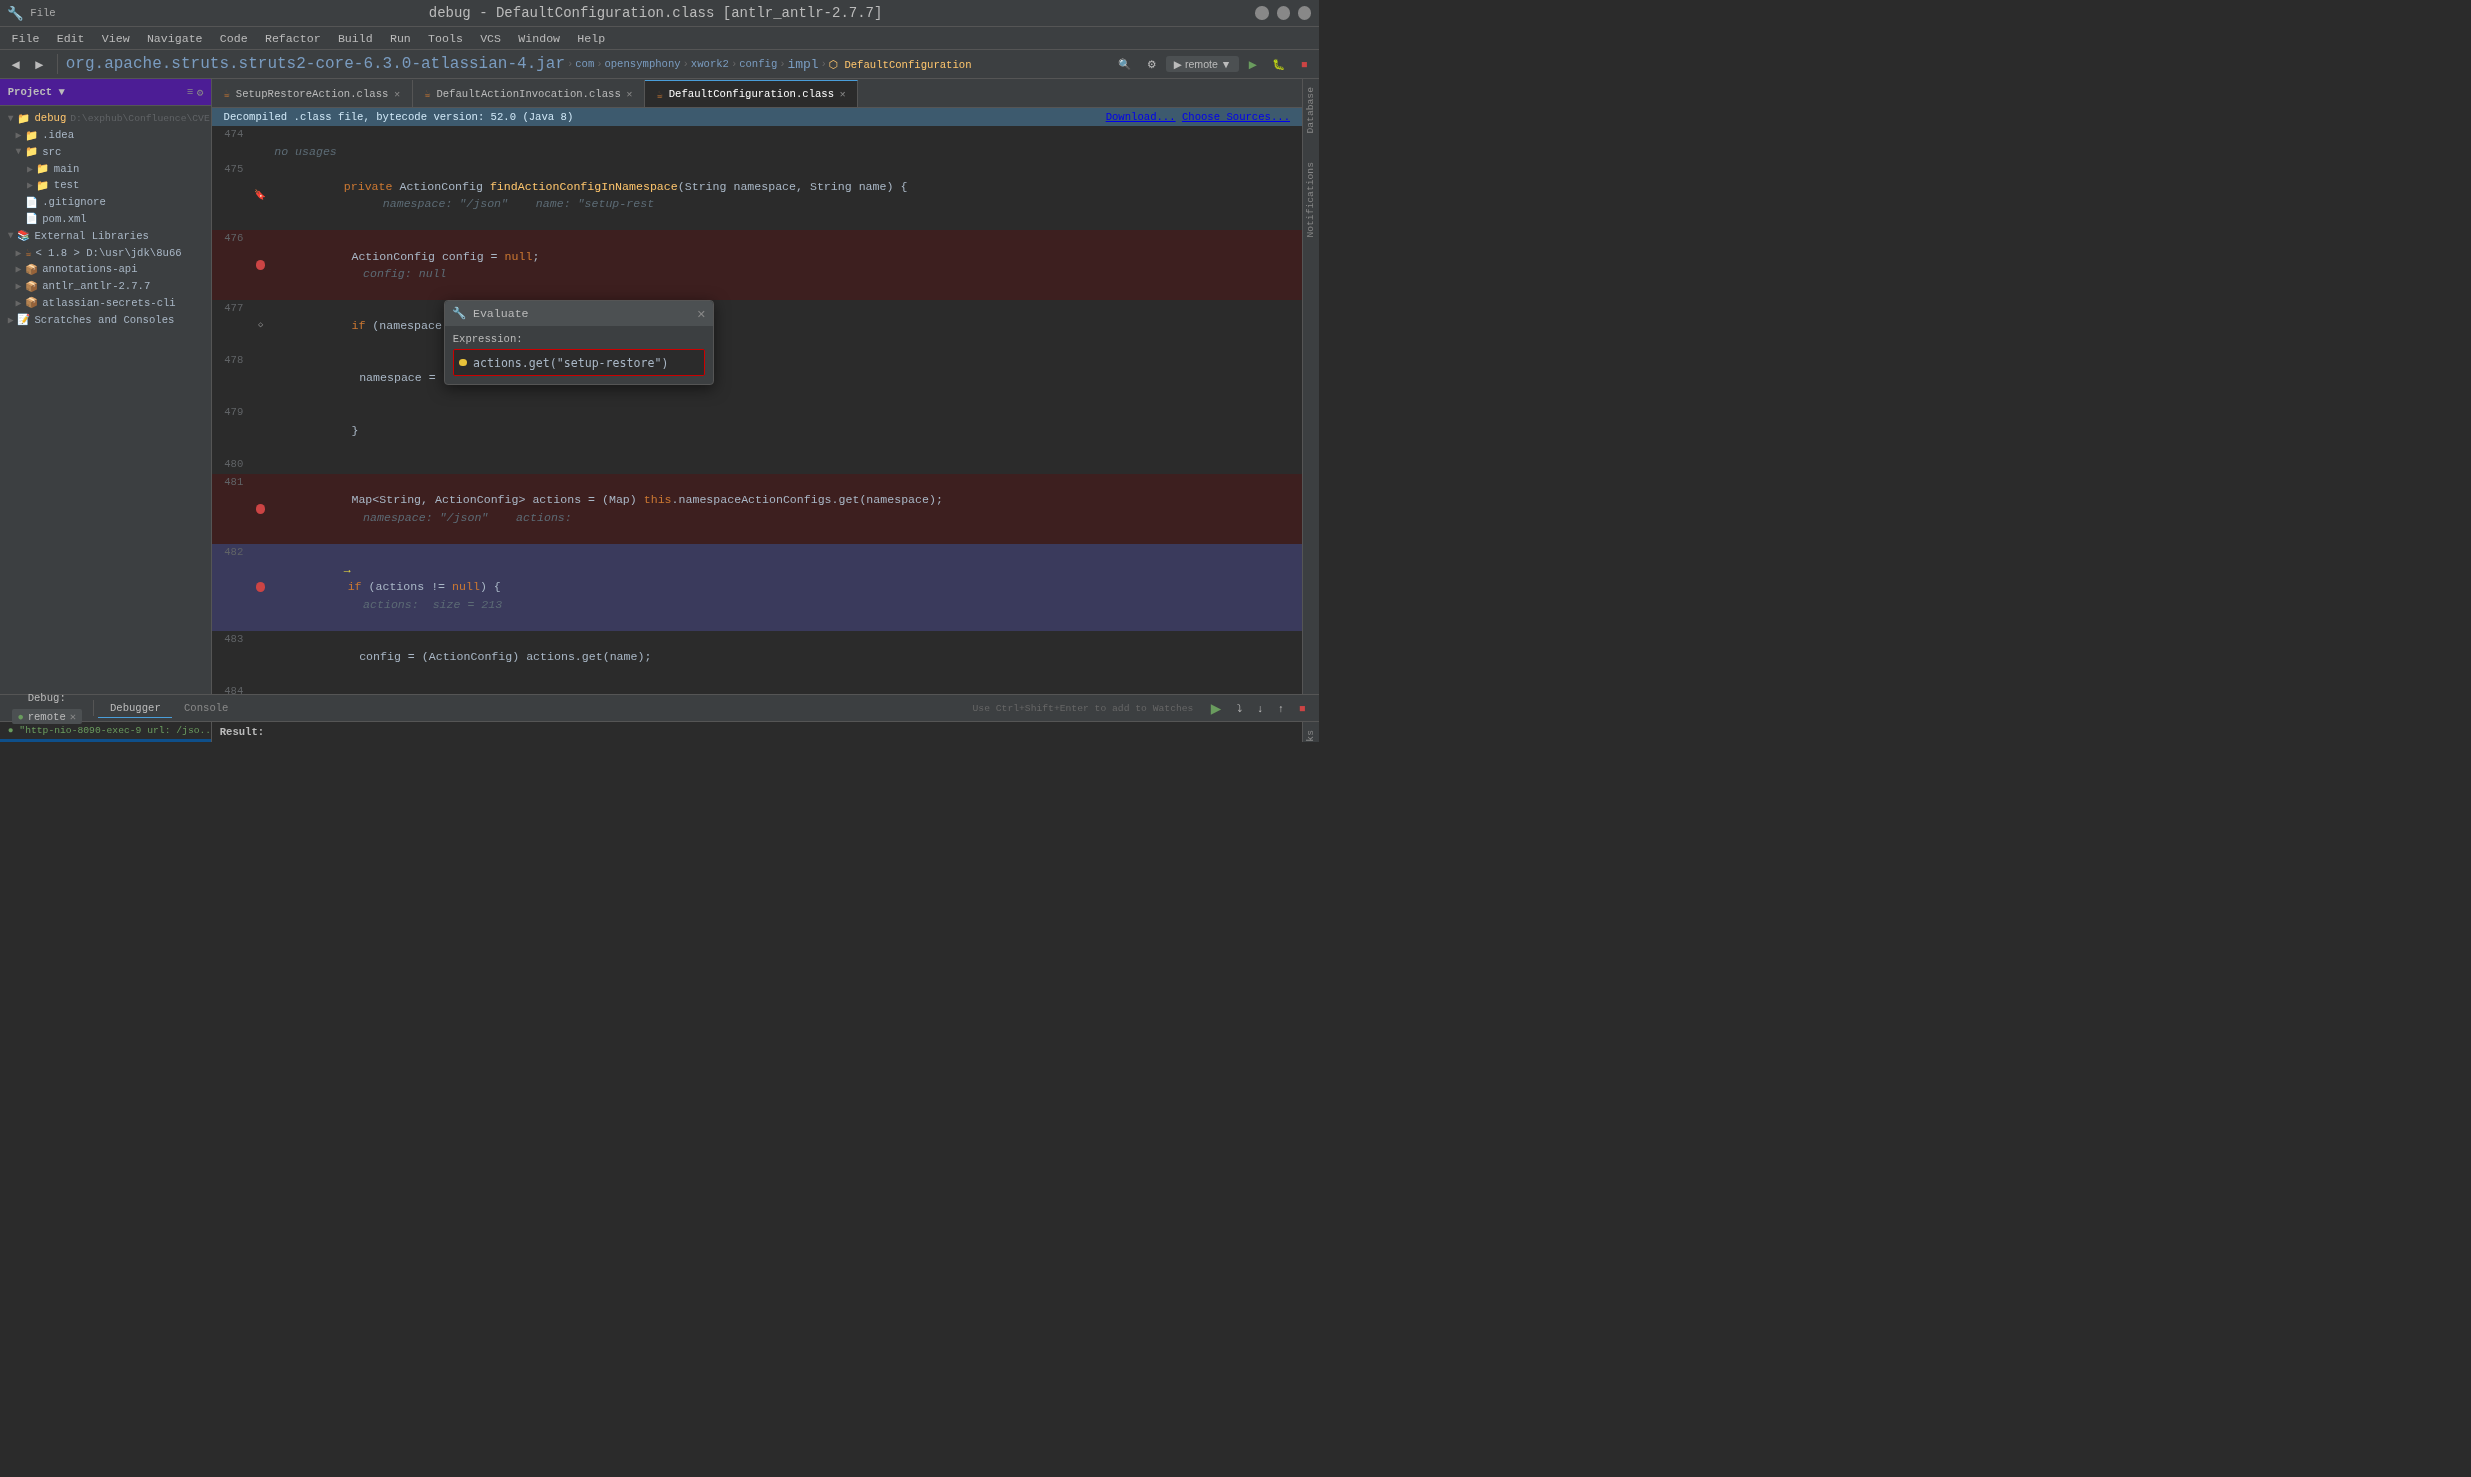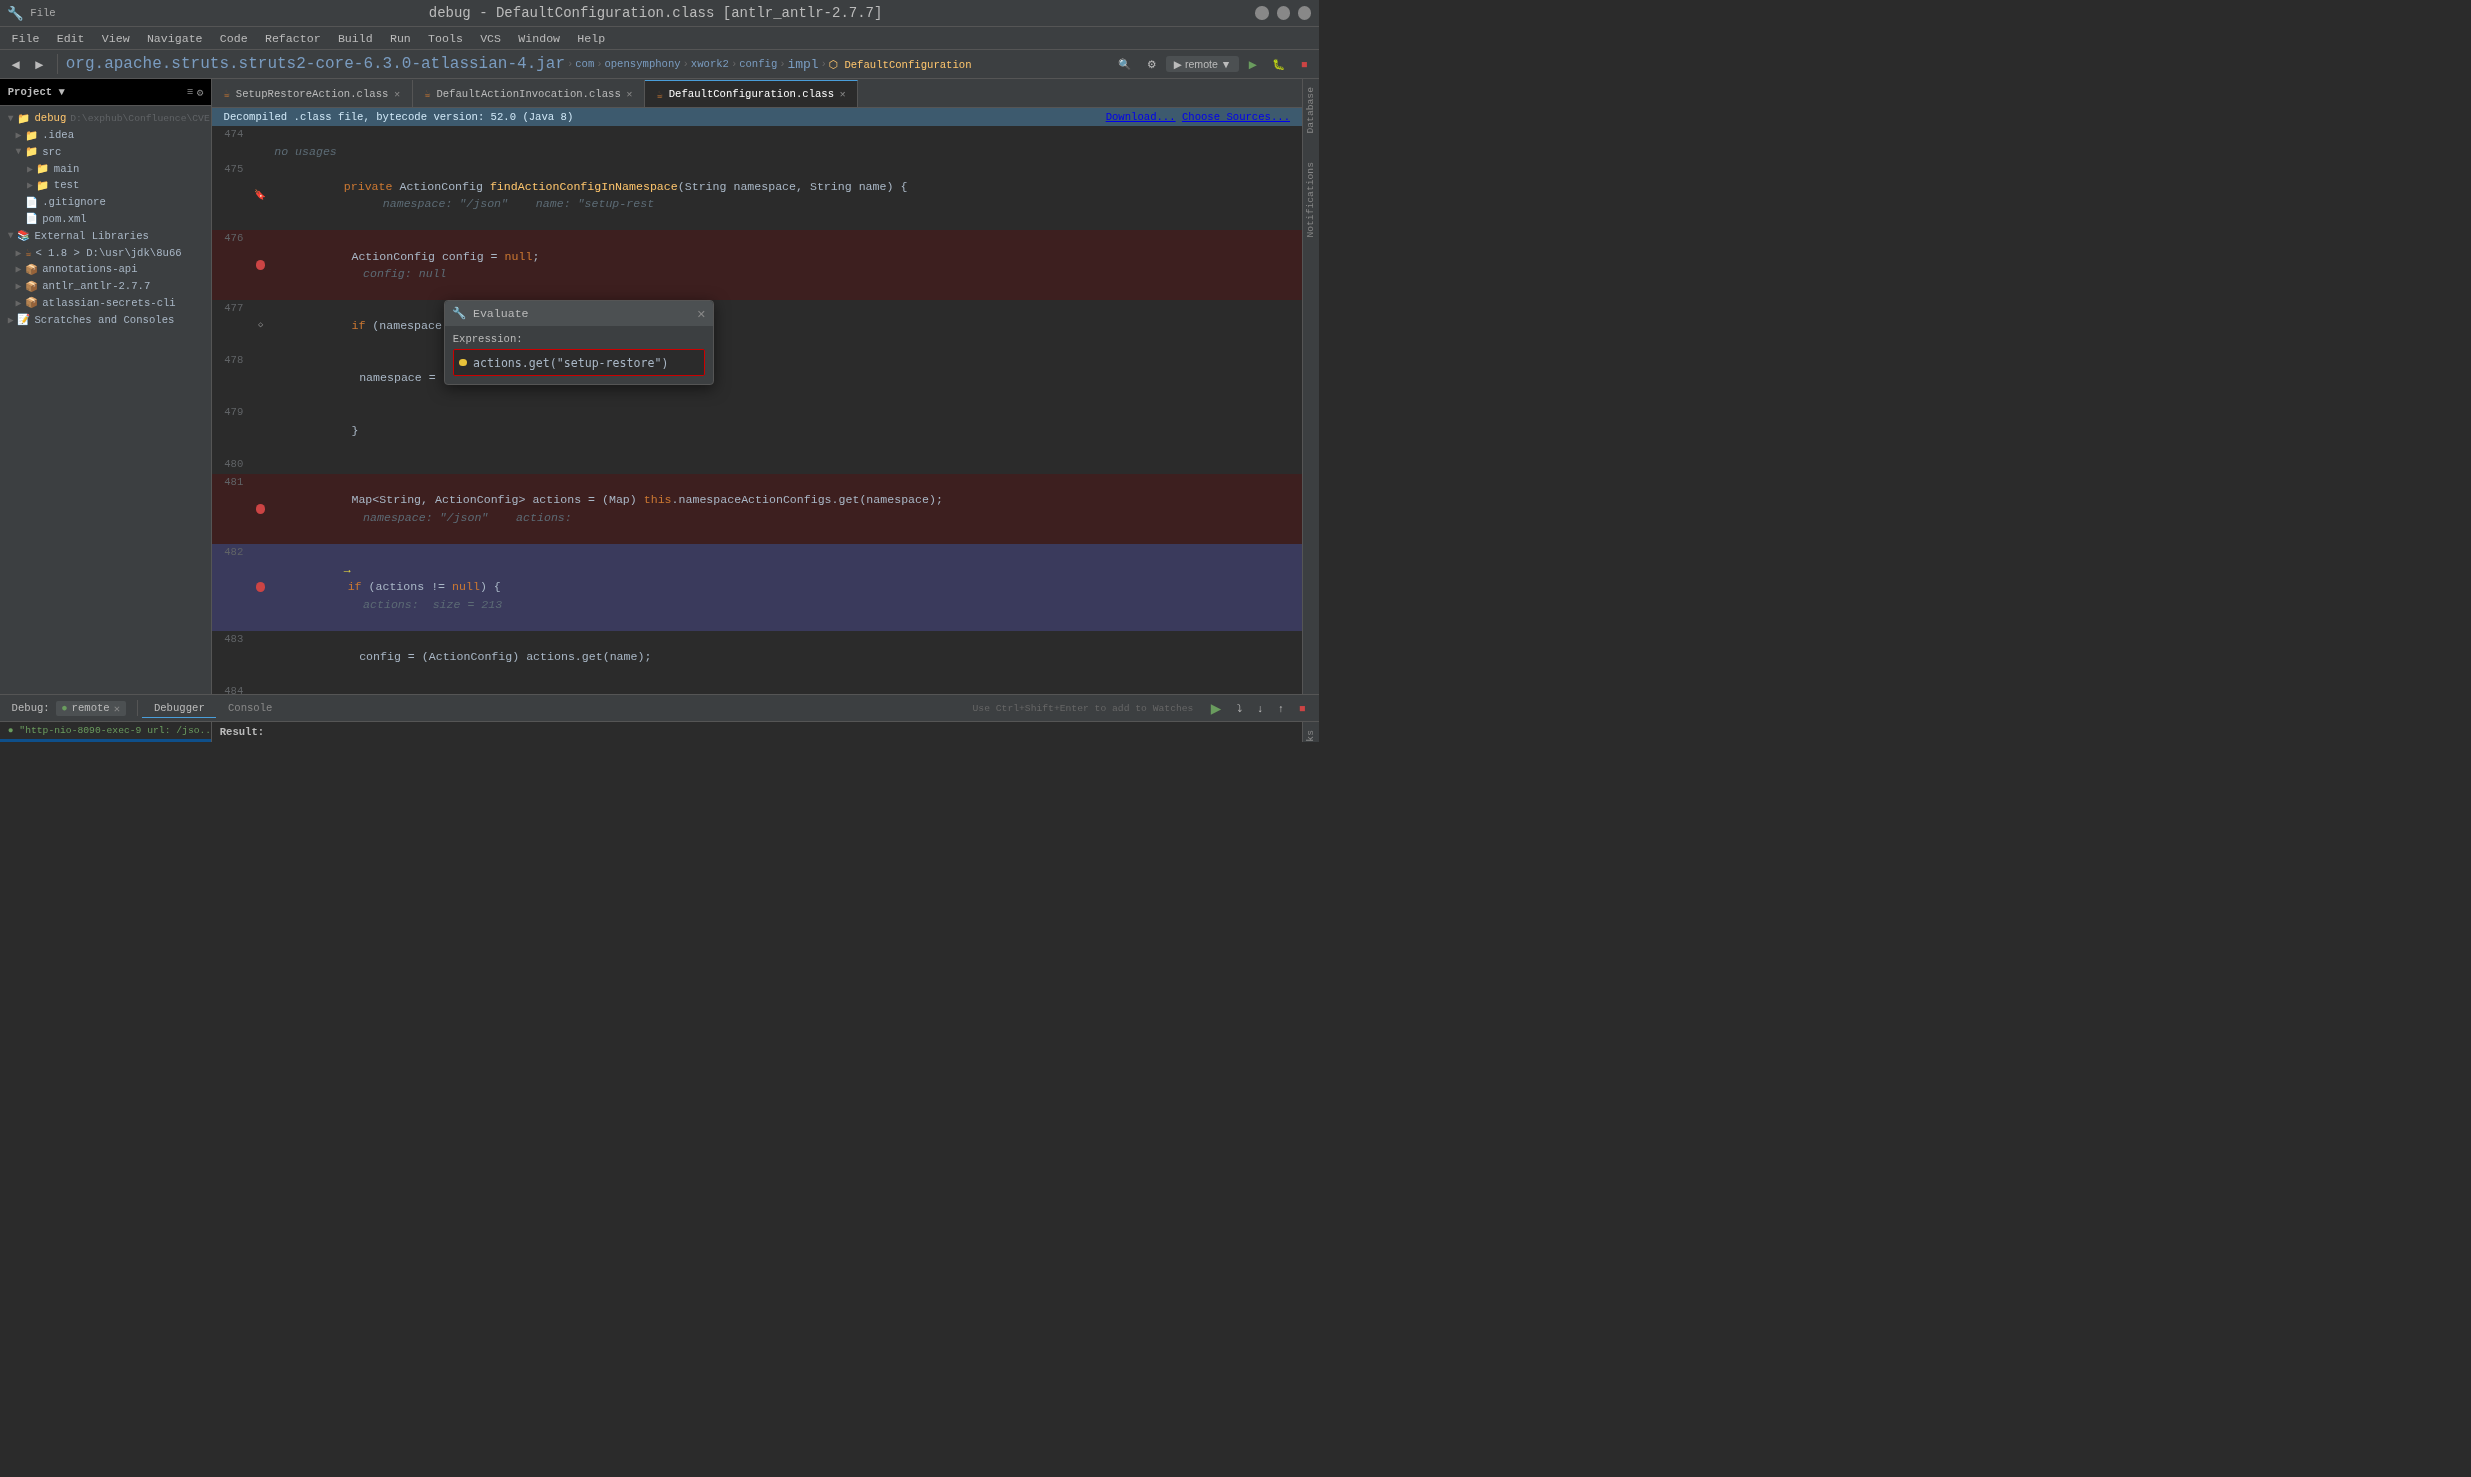--- a/index.html
+++ b/index.html
@@ -107,21 +107,21 @@
       border-right: 1px solid #555;
       display: flex;
       flex-direction: column;
       overflow: hidden;
     }
     .sidebar-header {
       display: flex;
       align-items: center;
       justify-content: space-between;
       padding: 3.9px 7.7px;
-      background: #000000;
+      background: #4c1d95;
       border-bottom: 1px solid #555;
       height: 27px;
     }
     .sidebar-header-title {
       font-size: 10.6px;
       font-weight: bold;
       color: #bbb;
     }
     .sidebar-tree {
       overflow-y: auto;
@@ -330,20 +330,21 @@
       color: #bbb;
       border-bottom: 1.9px solid #4a9eda;
     }
     .debug-label {
       color: #bbb;
       font-size: 10.6px;
       padding: 0 7.7px;
       display: flex;
       align-items: center;
       gap: 5.8px;
+      flex-direction: column;
     }
     .debug-badge {
       background: #4c5052;
       border-radius: 1.9px;
       padding: 1px 5.8px;
       font-size: 10.6px;
       display: flex;
       align-items: center;
       gap: 3.9px;
     }

